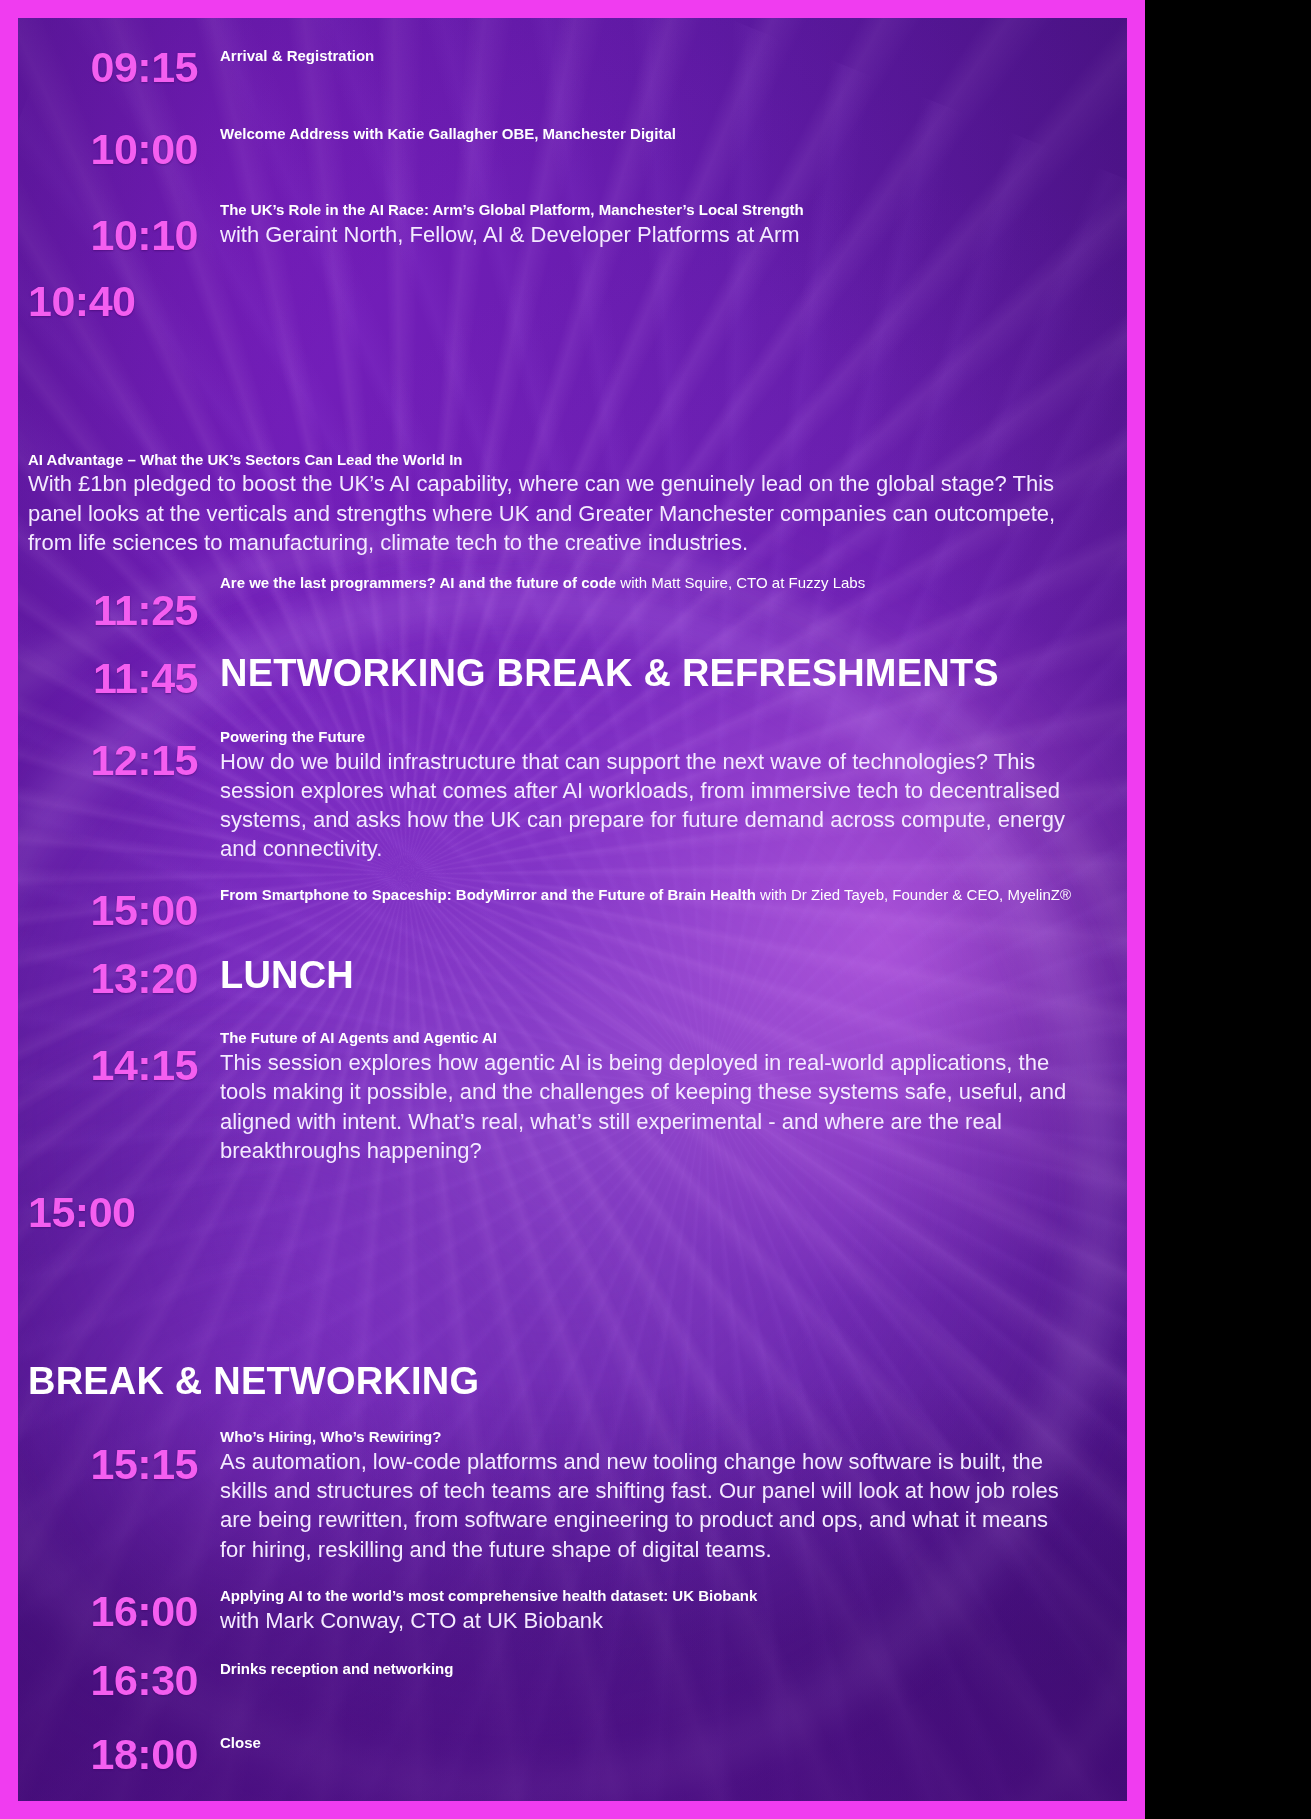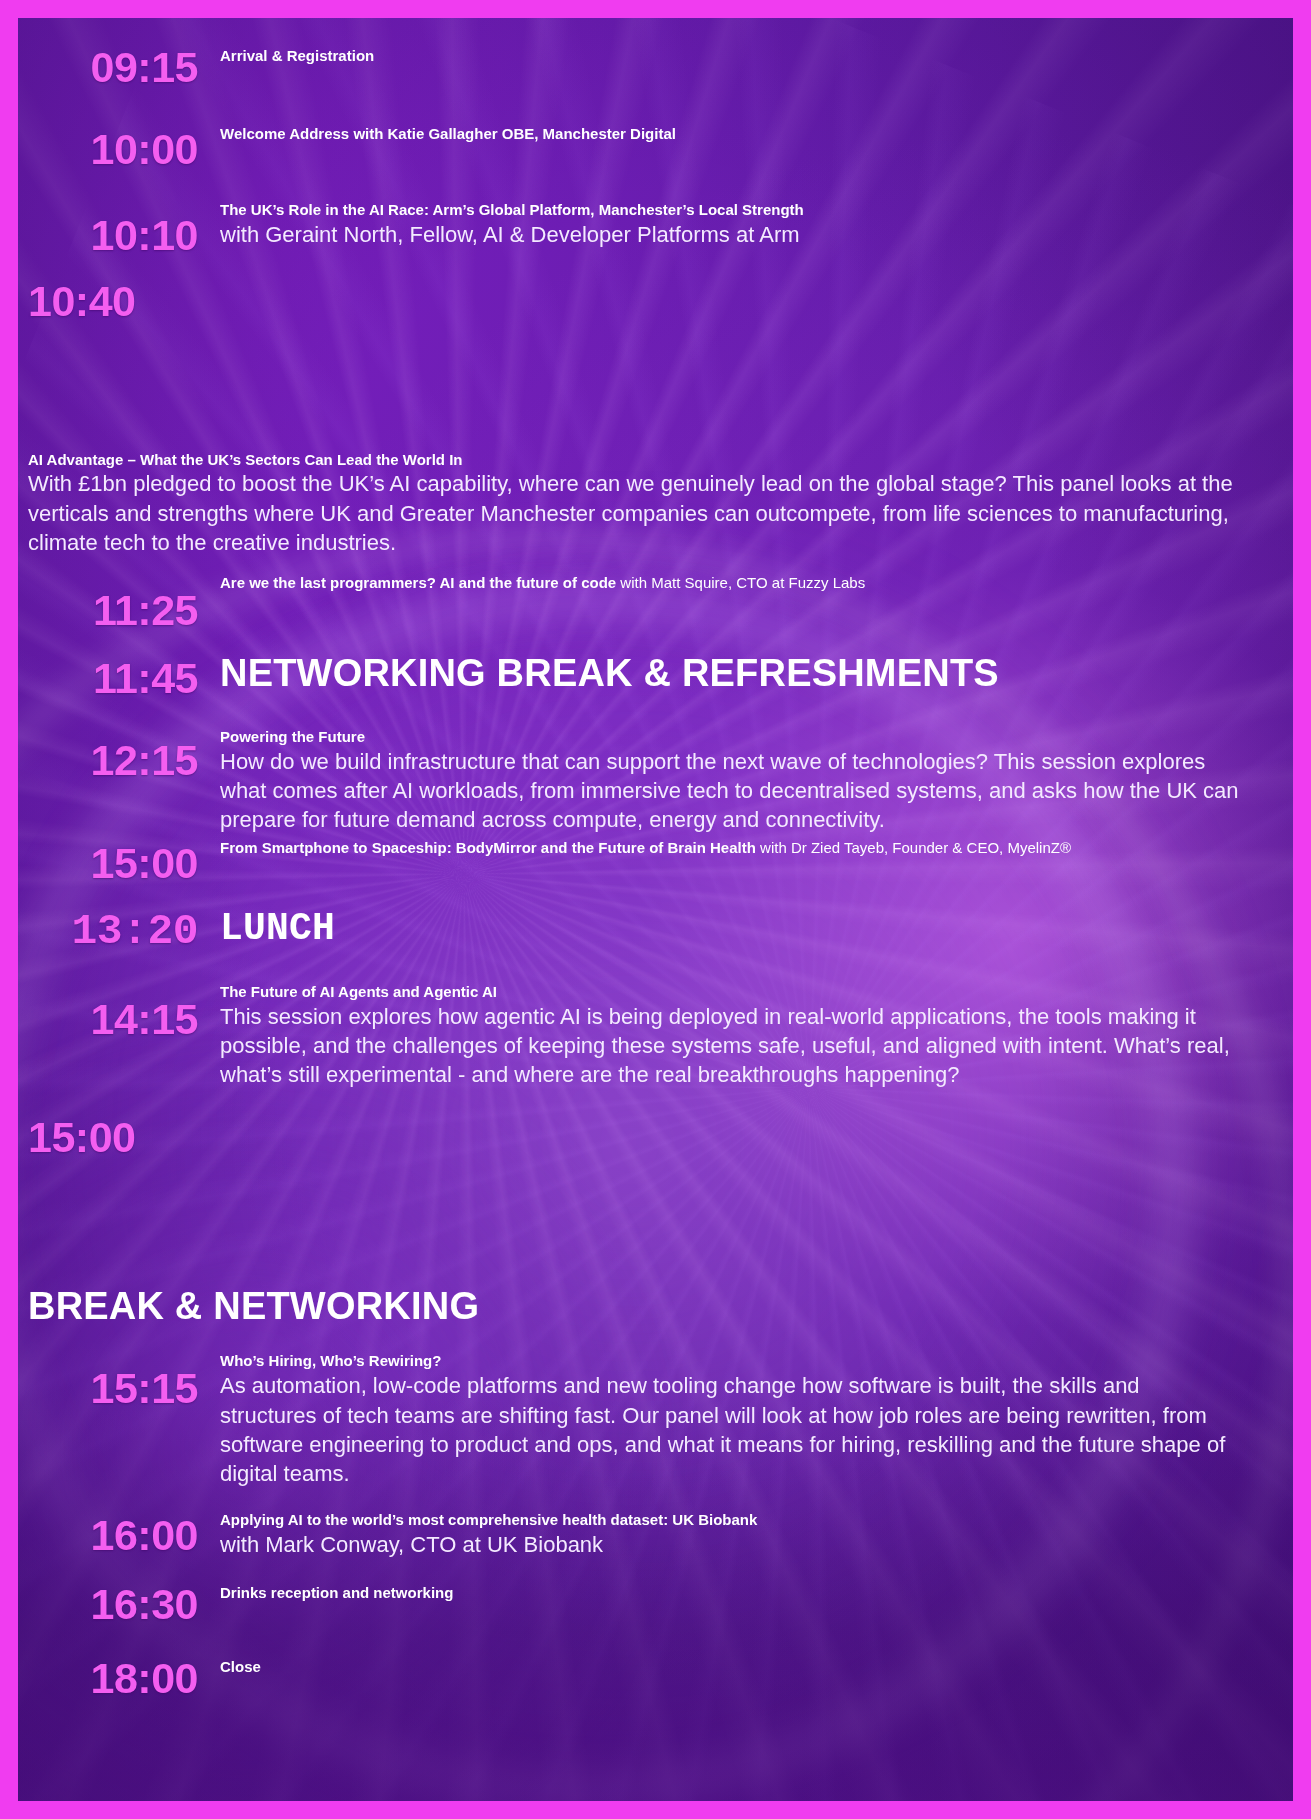--- a/index.html
+++ b/index.html
@@ -5,21 +5,21 @@
   html, body {
     margin: 0;
     padding: 0;
     background: #000;
   }
   body {
     font-family: "Liberation Sans", sans-serif;
   }
   .poster {
     position: relative;
-    width: 1311px;
+    width: 1145px;
     height: 1819px;
     box-sizing: border-box;
     border: 18px solid #f03cf0;
     overflow: hidden;
     background: #6a1fb0;
   }
   
   .bg {
     position: absolute;
     inset: 0;
@@ -173,25 +173,25 @@
   .row.r1 { margin-bottom: 28px; }
   .row.r1 .time { padding-top: 4px; }
   .row.r2 { margin-bottom: 18px; }
   .row.r2 .time { padding-top: 14px; }
   .row.r3 { margin-bottom: 16px; flex-direction: column; }
   .row.r3 .time { padding-top: 4px; }
   .row.r4 { margin-bottom: 20px; }
   .row.r4 .time { padding-top: 16px; }
   .row.r5 { margin-bottom: 26px; }
   .row.r5 .time { padding-top: 4px; }
-  .row.r6 { margin-bottom: 4px; }
+  .row.r6 { margin-bottom: 21px; }
   .row.r6 .time { padding-top: 12px; }
   .row.r7 { margin-bottom: 22px; }
   .row.r7 .time { padding-top: 4px; }
-  .row.r8 { margin-bottom: 28px; font-family: Liberation Mono, monospace; }
+  .row.r8 { margin-bottom: 28px; }
   .row.r8 .time { padding-top: 2px; }
   .row.r9 { margin-bottom: 24px; }
   .row.r9 .time { padding-top: 16px; }
   .row.r10 { margin-bottom: 24px; flex-direction: column; }
   .row.r10 .time { padding-top: 2px; }
   .row.r11 { margin-bottom: 22px; }
   .row.r11 .time { padding-top: 16px; }
   .row.r12 { margin-bottom: 24px; }
   .row.r12 .time { padding-top: 4px; }
   .row.r13 { margin-bottom: 30px; }

